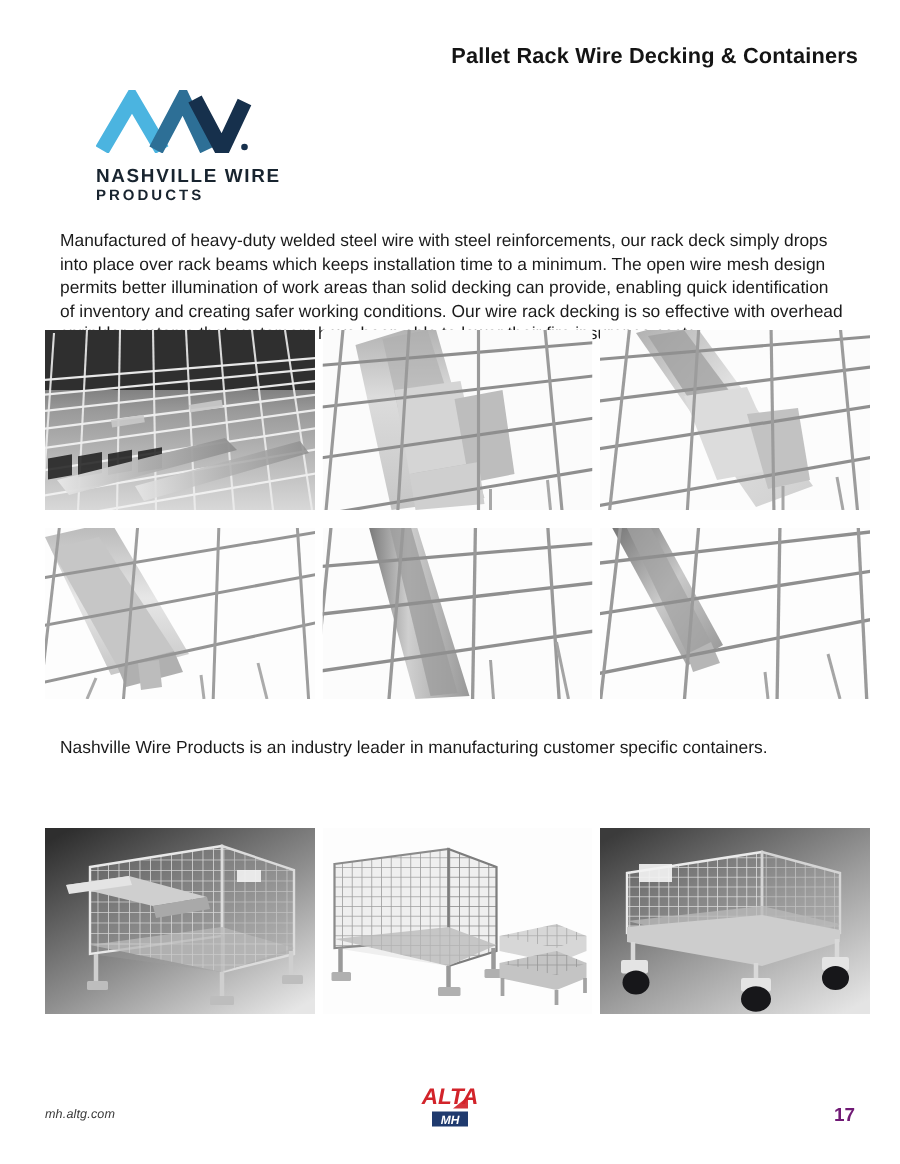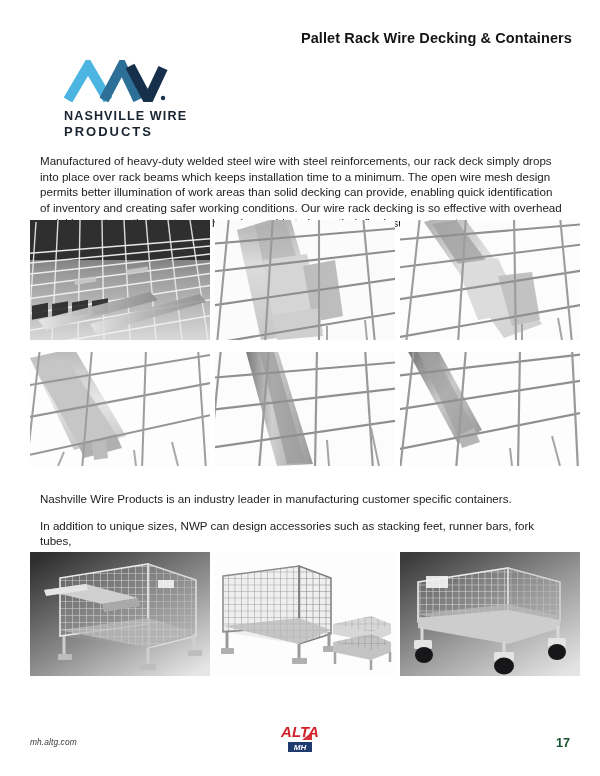--- a/index.html
+++ b/index.html
@@ -45,21 +45,21 @@
   }
   .brand-name {
     font-size: 12.6px;
     font-weight: bold;
     letter-spacing: 1.1px;
     color: #18242f;
     margin-top: 3px;
     white-space: nowrap;
   }
   .brand-sub {
-    font-size: 13px;
+    font-size: 10px;
     font-weight: bold;
     letter-spacing: 2.0px;
     color: #18242f;
     margin-top: 1px;
   }
 
   
   .copy {
     position: absolute;
     left: 29px;
@@ -105,21 +105,21 @@
     color: #3a3a3a;
     letter-spacing: 0.1px;
     font-style: italic;
   }
   .footer-page {
     position: absolute;
     right: 30px;
     bottom: 26px;
     font-size: 12.6px;
     font-weight: bold;
-    color: #14532d;
+    color: #701a75;
   }
   .footer-logo {
     position: absolute;
     left: 50%;
     transform: translateX(-50%);
     bottom: 18px;
     width: 56px;
     text-align: left;
   }
 </style>
@@ -358,21 +358,20 @@
       <g stroke="#a5a5a5" stroke-width="2" fill="none">
         <path d="M110 96 L112 114"></path>
           <path d="M152 84 L160 114"></path>
       </g>
     </svg>
   </div>
 </div>
 
 <div class="copy copy-2">
   <p>Nashville Wire Products is an industry leader in manufacturing customer specific containers.</p>
-  <p>In addition to unique sizes, NWP can design accessories such as stacking feet, runner bars, fork tubes,</p>
 </div>
 
 <div class="grid grid-row3">
   <div class="photo">
     <svg viewBox="0 0 180 124" preserveAspectRatio="none">
       <defs>
         <linearGradient id="c1bg" x1="0.1" y1="0" x2="0.9" y2="1">
           <stop offset="0%" stop-color="#2e2e2e"></stop>
           <stop offset="55%" stop-color="#8f8f8f"></stop>
           <stop offset="100%" stop-color="#e6e6e6"></stop>

